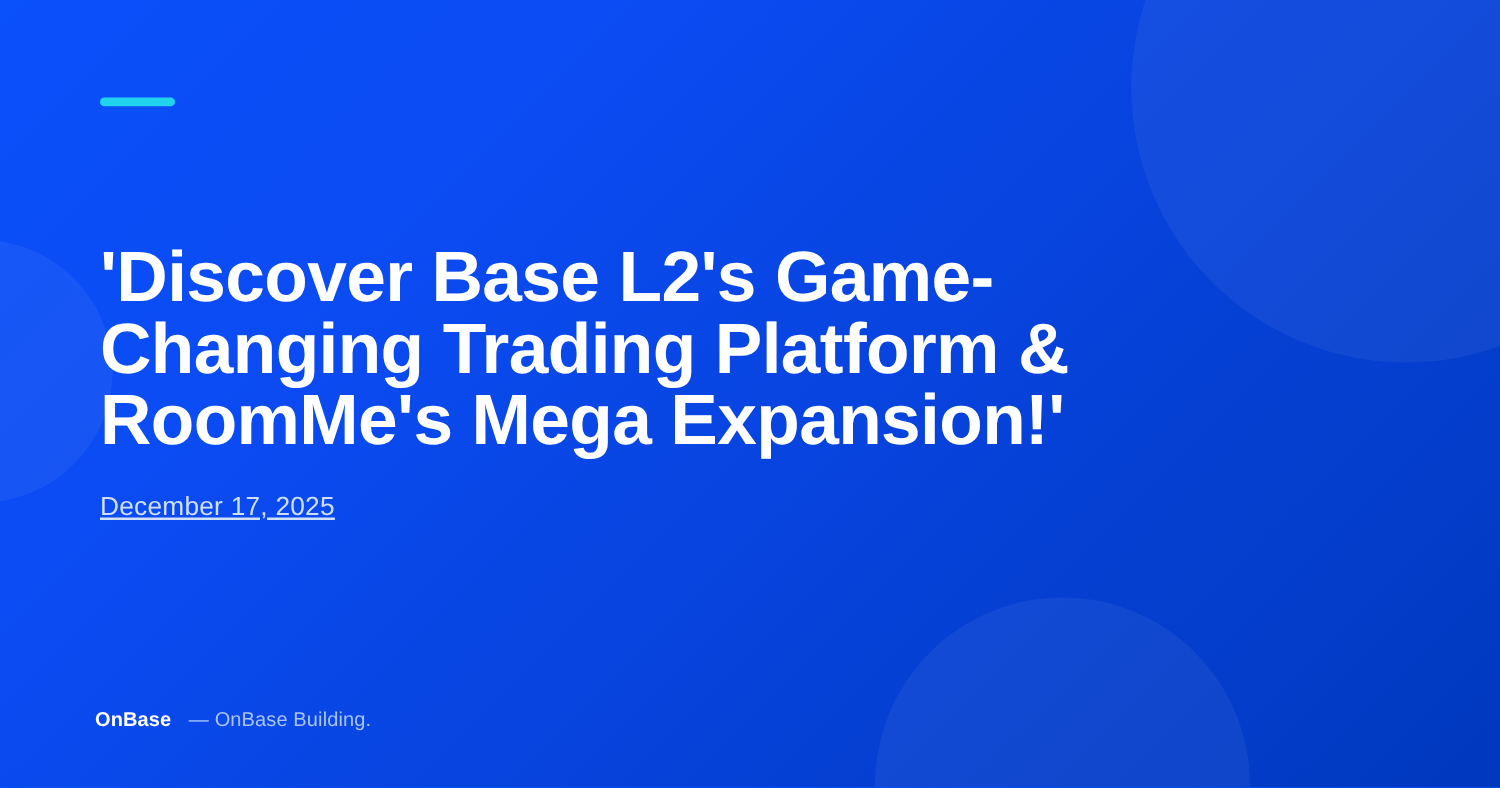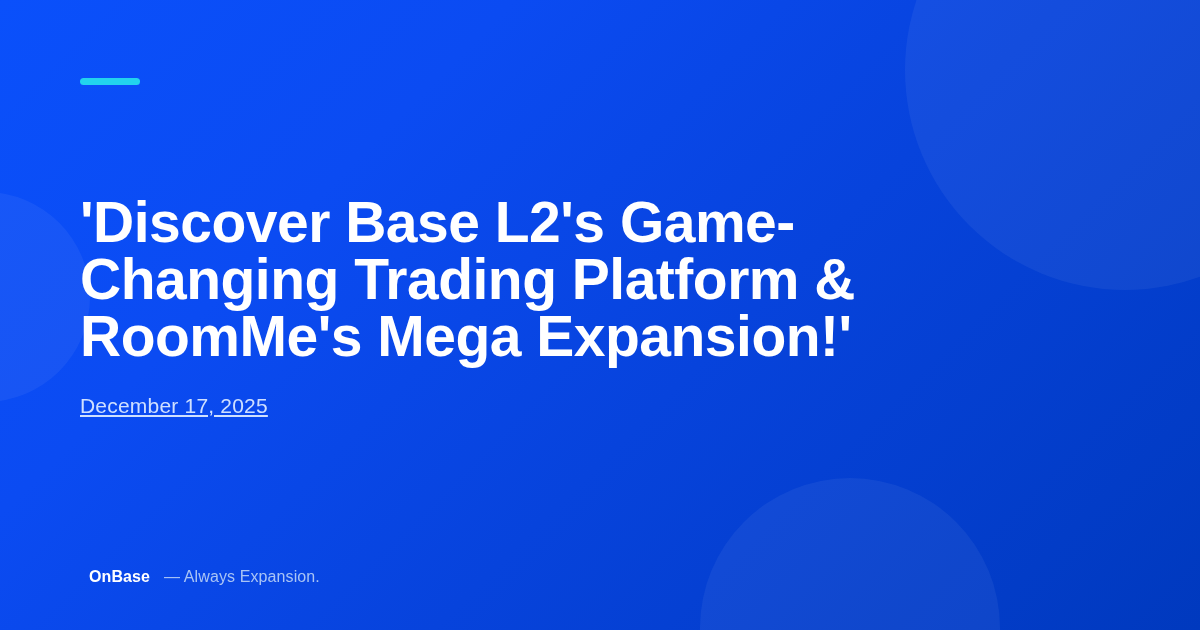--- a/index.html
+++ b/index.html
@@ -84,21 +84,21 @@
     font-size:21px;
     line-height:28px;
     font-weight:400;
     color:#cfe0ff;
     letter-spacing:0.2px;
     text-decoration:underline;
   }
 
   .footer {
     position:absolute;
-    left:89px;
+    left:76px;
     top:566px;
     display:flex;
     align-items:baseline;
     gap:14px;
     font-size:16px;
     line-height:22px;
   }
   .footer__brand {
     font-weight:700;
     color:#ffffff;
@@ -122,17 +122,17 @@
   <div class="content">
 
     <div class="accent-bar"></div>
 
     <h1 class="headline">'Discover Base L2's Game-Changing Trading Platform &amp; RoomMe's Mega Expansion!'</h1>
 
     <div class="date">December 17, 2025</div>
 
     <div class="footer">
       <span class="footer__brand">OnBase</span>
-      <span class="footer__tagline">— Always Expansion.</span>
+      <span class="footer__tagline">— OnBase Building.</span>
     </div>
 
   </div>
 </div>
 
 </body></html>

